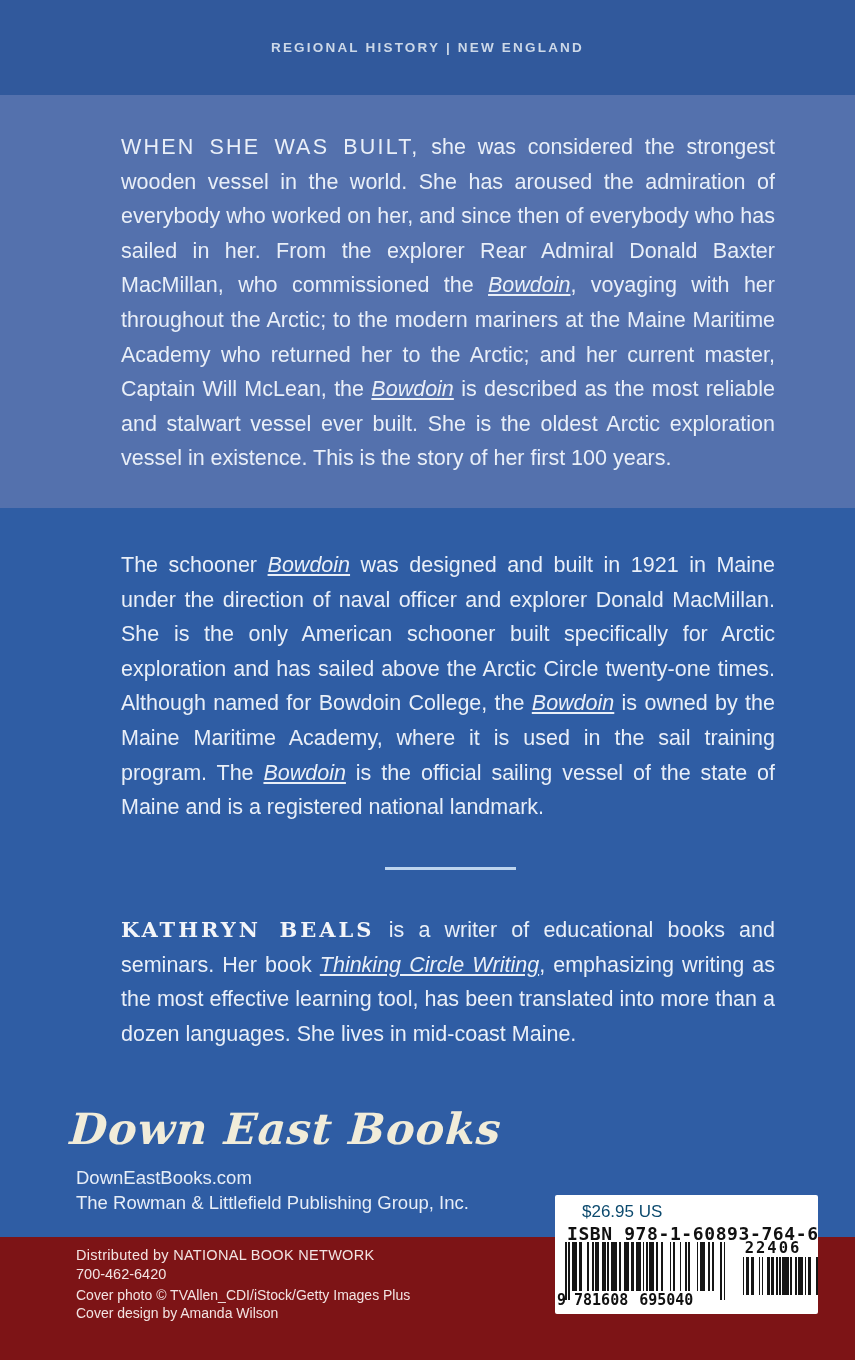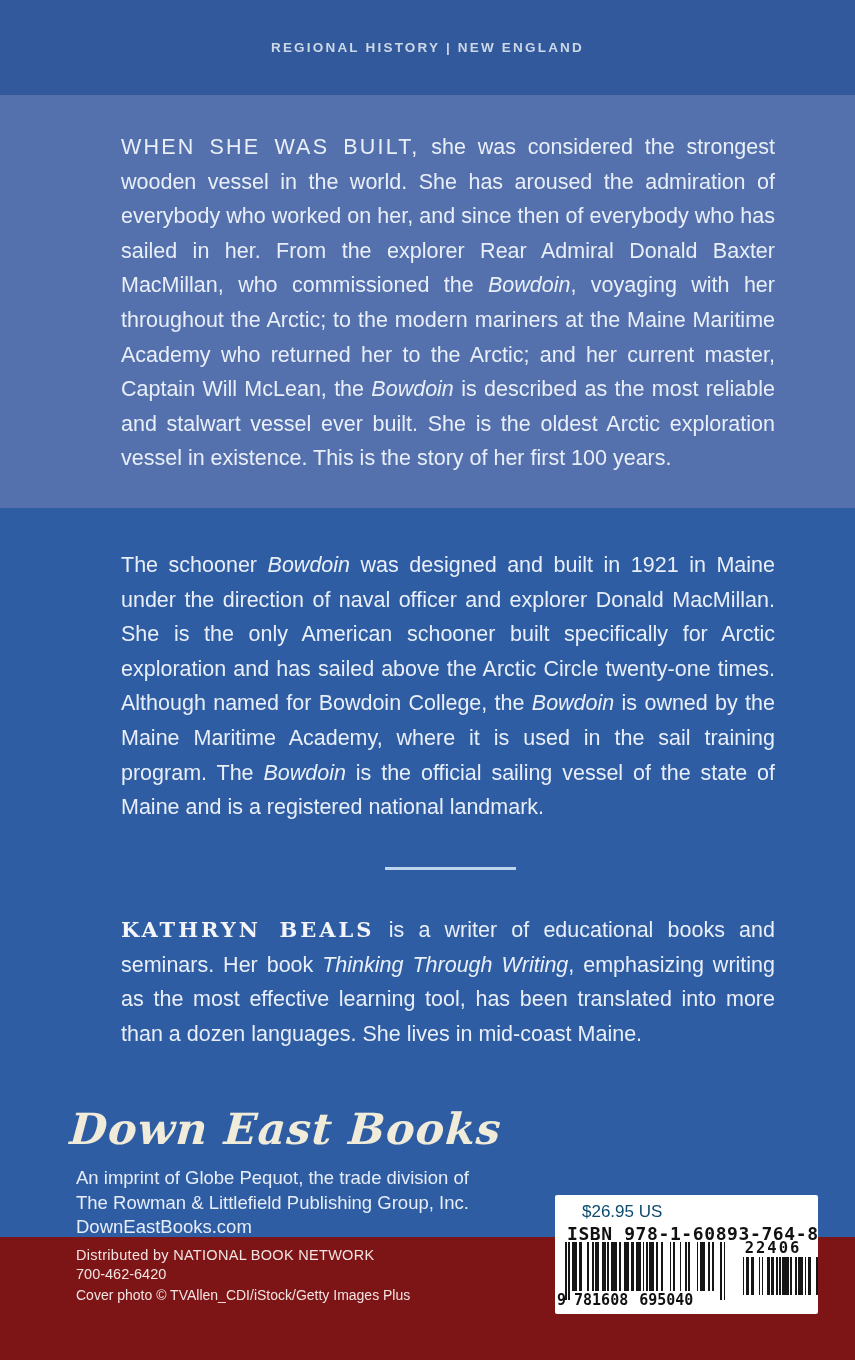--- a/index.html
+++ b/index.html
@@ -26,21 +26,21 @@
   }
   .para{
     position:absolute;left:121px;width:654px;margin:0;
     color:#e9eff8;font-size:21.5px;line-height:34.6px;
     text-align:justify;
   }
   .para span{white-space:pre-wrap;}
   .p1{top:130px;}
   .p2{top:548px;}
   .lead{letter-spacing:2.2px;}
-  .it{font-style:italic;}
+  .it{font-style:italic;text-decoration:underline;}
   .name{
     font-family:"DejaVu Serif", serif;
     font-weight:bold;font-size:21px;letter-spacing:3px;color:#f3f5f9;
   }
   .divider{
     position:absolute;left:385px;top:867px;width:131px;height:3px;
     background:#bdd4ee;
   }
   .bio{top:913px;}
   
@@ -116,43 +116,43 @@
   </header>
 
   <section class="panel"></section>
 
   <p class="para p1"><span class="lead">WHEN SHE WAS BUILT,</span><span> she was considered the strongest wooden vessel in the world. She has aroused the admiration of everybody who worked on her, and since then of everybody who has sailed in her. From the explorer Rear Admiral Donald Baxter MacMillan, who commissioned the </span><span class="it">Bowdoin</span><span>, voyaging with her throughout the Arctic; to the modern mariners at the Maine Maritime Academy who returned her to the Arctic; and her current master, Captain Will McLean, the </span><span class="it">Bowdoin</span><span> is described as the most reliable and stalwart vessel ever built. She is the oldest Arctic exploration vessel in existence. This is the story of her first 100 years.</span></p>
 
   <p class="para p2"><span>The schooner </span><span class="it">Bowdoin</span><span> was designed and built in 1921 in Maine under the direction of naval officer and explorer Donald MacMillan. She is the only American schooner built specifically for Arctic exploration and has sailed above the Arctic Circle twenty-one times. Although named for Bowdoin College, the </span><span class="it">Bowdoin</span><span> is owned by the Maine Maritime Academy, where it is used in the sail training program. The </span><span class="it">Bowdoin</span><span> is the official sailing vessel of the state of Maine and is a registered national landmark.</span></p>
 
   <div class="divider"></div>
 
-  <p class="para bio"><span class="name">KATHRYN BEALS</span><span> is a writer of educational books and seminars. Her book </span><span class="it">Thinking Through Writing</span><span>, emphasizing writing as the most effective learning tool, has been translated into more than a dozen languages. She lives in mid-coast Maine.</span></p>
+  <p class="para bio"><span class="name">KATHRYN BEALS</span><span> is a writer of educational books and seminars. Her book </span><span class="it">Thinking Circle Writing</span><span>, emphasizing writing as the most effective learning tool, has been translated into more than a dozen languages. She lives in mid-coast Maine.</span></p>
 
   <div class="logo">Down East Books</div>
 
   <div class="imprint">
-    <div>An imprint of Globe Pequot, the trade division of</div>
+    <div>DownEastBooks.com</div>
     <div> The Rowman &amp; Littlefield Publishing Group, Inc.</div>
-    <div>DownEastBooks.com</div>
   </div>
 
   <footer class="red-band">
     <div class="dist">
       <div class="strong">Distributed by NATIONAL BOOK NETWORK</div>
       <div>700-462-6420</div>
     </div>
     <div class="credits">
       <div>Cover photo © TVAllen_CDI/iStock/Getty Images Plus</div>
+      <div>Cover design by Amanda Wilson</div>
     </div>
   </footer>
 
   <div class="barcode-box">
     <div class="price">$26.95 US</div>
-    <div class="isbn">ISBN 978-1-60893-764-8</div>
+    <div class="isbn">ISBN 978-1-60893-764-6</div>
     <div class="ean" id="ean-main">
         <div class="bar" style="width: 1.7px; height: 58px;"></div>
         <div class="sp" style="width: 1.7px; height: 58px;"></div>
         <div class="bar" style="width: 1.7px; height: 58px;"></div>
         <div class="sp" style="width: 1.7px; height: 49px;"></div>
         <div class="bar" style="width: 1.7px; height: 49px;"></div>
         <div class="bar" style="width: 1.7px; height: 49px;"></div>
         <div class="bar" style="width: 1.7px; height: 49px;"></div>
         <div class="sp" style="width: 1.7px; height: 49px;"></div>
         <div class="bar" style="width: 1.7px; height: 49px;"></div>

